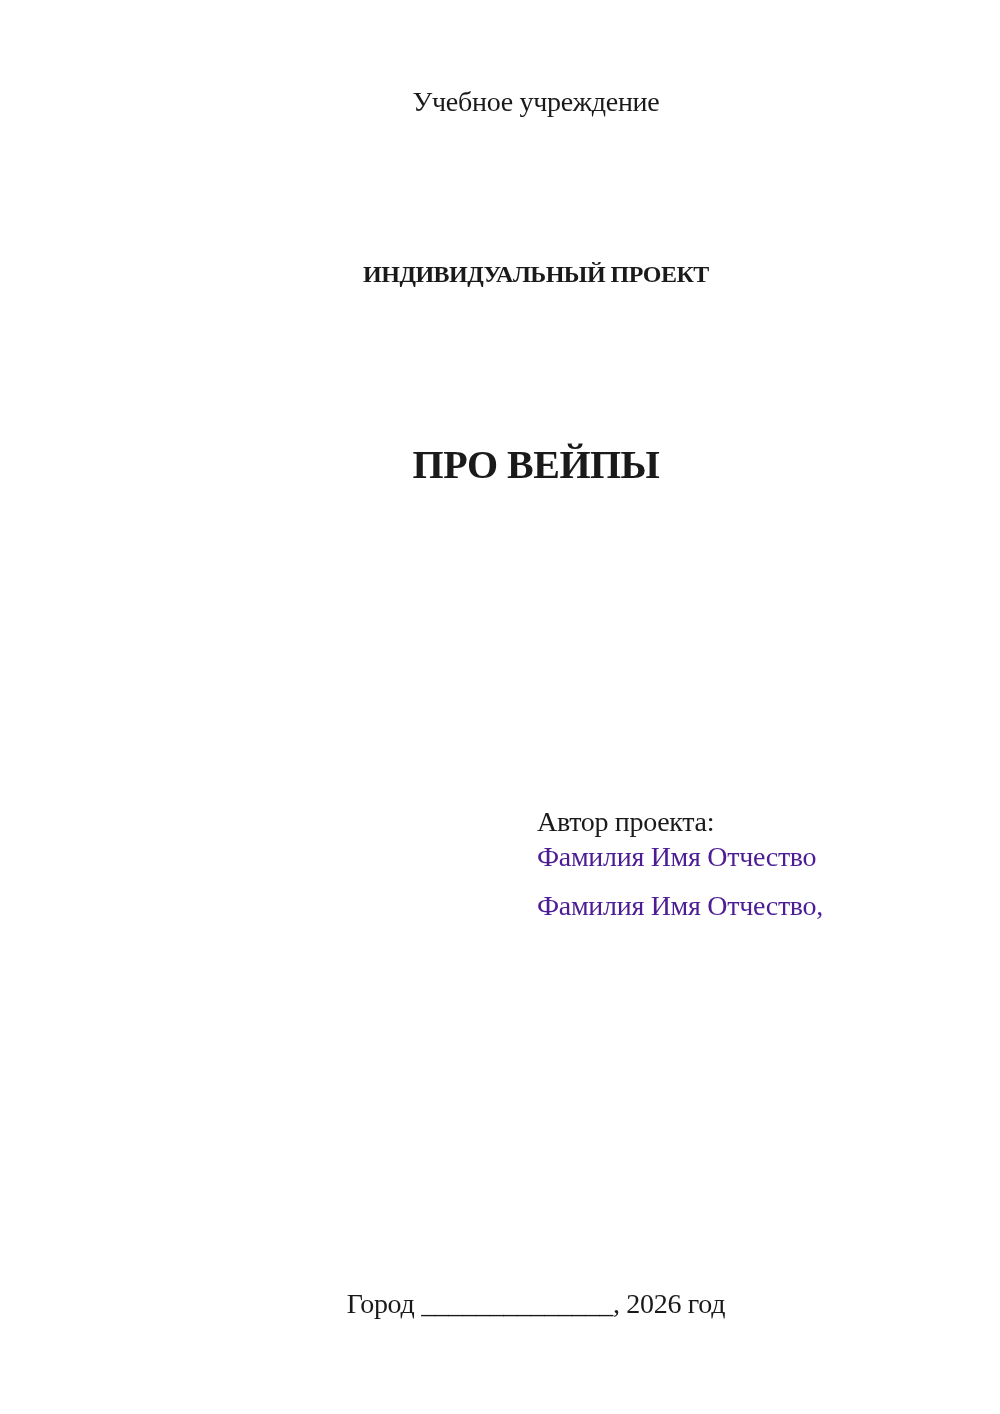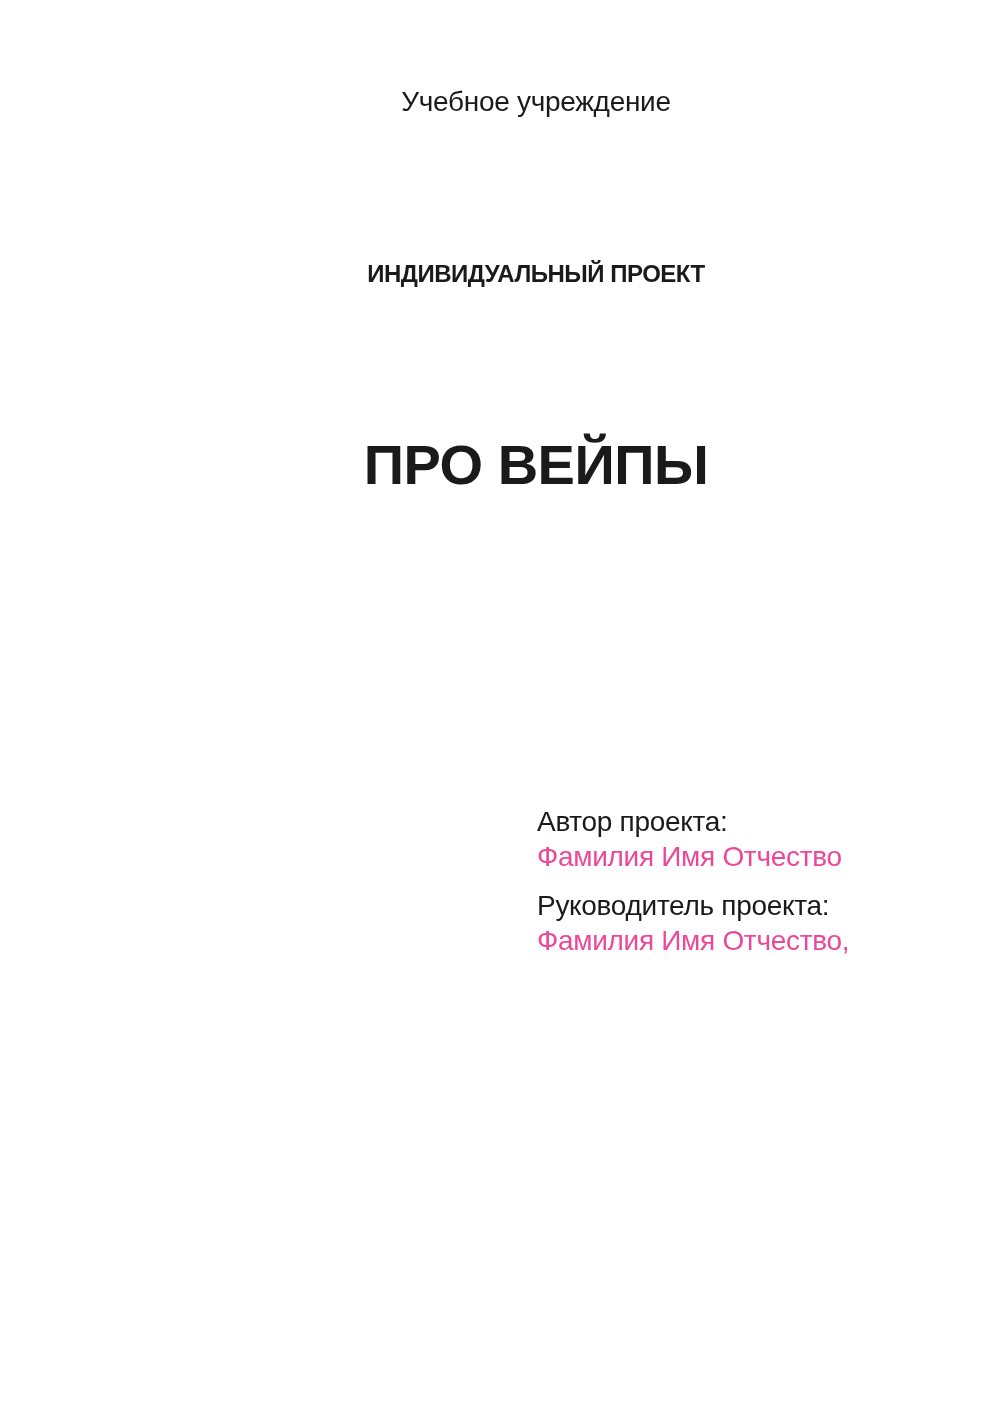--- a/index.html
+++ b/index.html
@@ -6,21 +6,21 @@
     margin: 0;
     padding: 0;
     background: #ffffff;
   }
   .page {
     position: relative;
     width: 1000px;
     height: 1414px;
     background: #ffffff;
     overflow: hidden;
-    font-family: Liberation Sans, sans-serif;
+    font-family: Liberation Serif, serif;
     color: #1a1a1a;
     letter-spacing: -0.3px;
   }
   
   .centered-line {
     position: absolute;
     left: 143px;
     right: 71px;
     text-align: center;
     white-space: nowrap;
@@ -32,37 +32,37 @@
   }
   .project-type {
     top: 255px;
     font-size: 24px;
     line-height: 38px;
     font-weight: bold;
     letter-spacing: -0.5px;
   }
   .project-title {
     top: 437px;
-    font-size: 56px;
+    font-size: 40px;
     line-height: 56px;
     font-weight: bold;
     letter-spacing: -0.5px;
   }
   .credits-block {
     position: absolute;
     left: 537px;
     font-size: 28px;
     line-height: 35px;
     text-align: left;
     white-space: nowrap;
   }
   .author-block { top: 784px; margin-top: 20px; }
   .supervisor-block { top: 888px; }
   .placeholder {
-    color: #ec4899;
+    color: #4c1d95;
   }
   .footer-line {
     top: 1286px;
     font-size: 28px;
     line-height: 35px;
   }
 </style>
 </head>
 <body>
 
@@ -73,18 +73,18 @@
   <div class="centered-line project-type">ИНДИВИДУАЛЬНЫЙ ПРОЕКТ</div>
 
   <div class="centered-line project-title">ПРО ВЕЙПЫ</div>
 
   <div class="credits-block author-block">
     <div>Автор проекта:</div>
     <div class="placeholder">Фамилия Имя Отчество</div>
   </div>
 
   <div class="credits-block supervisor-block">
-    <div>Руководитель проекта:</div>
     <div class="placeholder">Фамилия Имя Отчество,</div>
   </div>
 
+  <div class="centered-line footer-line">Город ______________, 2026 год</div>
 
 </div>
 
 </body></html>

